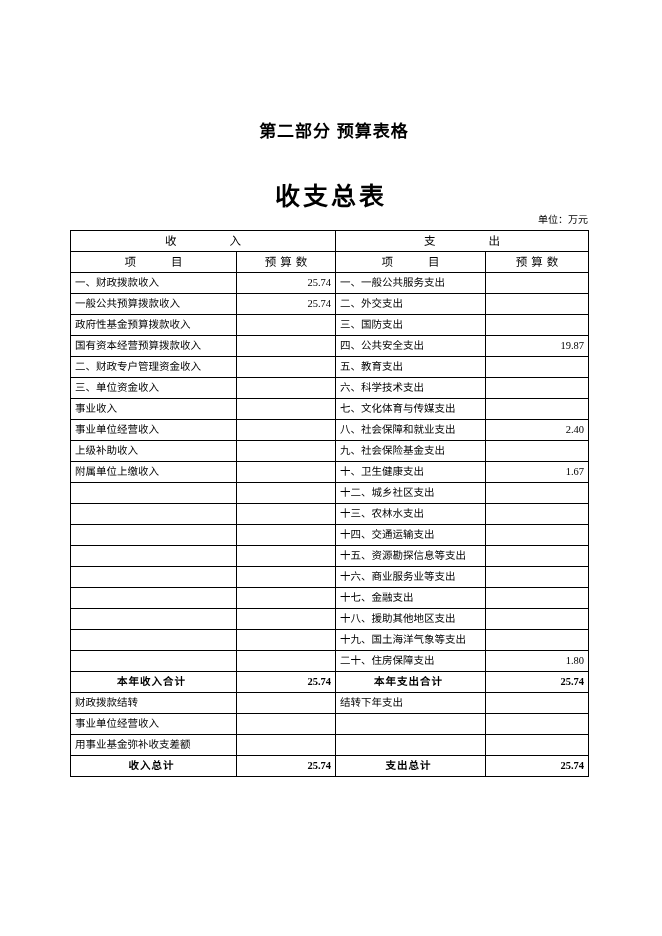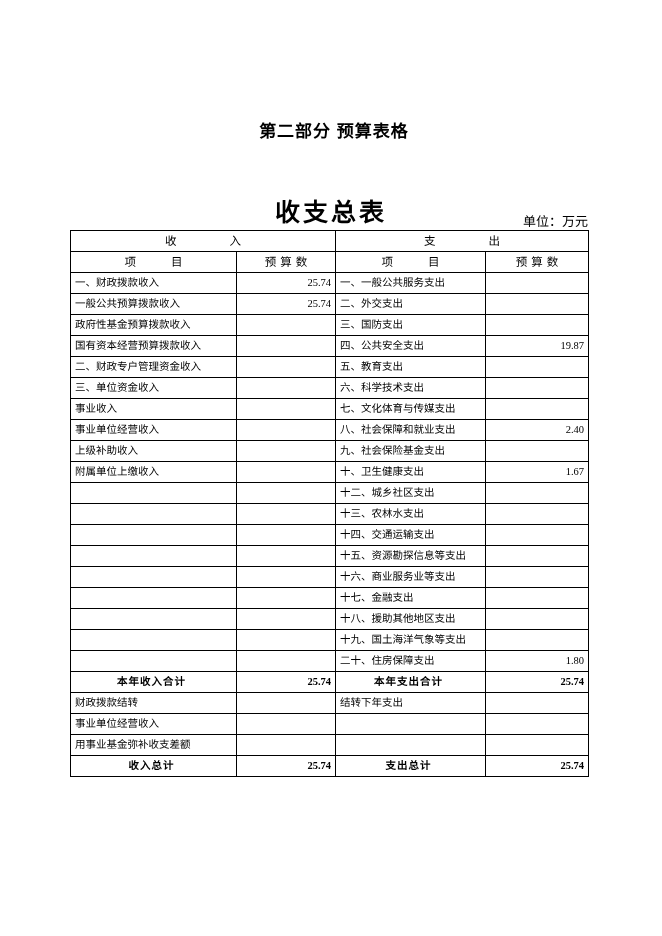--- a/index.html
+++ b/index.html
@@ -34,33 +34,33 @@
     top: 117px;
     left: 6px;
     right: 0;
   }
   .table-heading {
     text-align: center;
     font-family: "Liberation Serif", "DejaVu Serif", serif;
     font-size: 25px;
     font-weight: 700;
     letter-spacing: 3px;
-    margin: 16px;
+    margin: 0;
     position: absolute;
     top: 176px;
     left: 0;
     right: 0;
   }
   .unit-label {
     position: absolute;
     top: 211px;
     left: 0;
     width: 588px;
     text-align: right;
-    font-size: 13px;
+    font-size: 10px;
     font-family: "Liberation Serif", "DejaVu Serif", serif;
   }
   .table-wrap {
     position: absolute;
     top: 230px;
     left: 70px;
     width: 518px;
   }
   table.budget {
     border-collapse: collapse;

